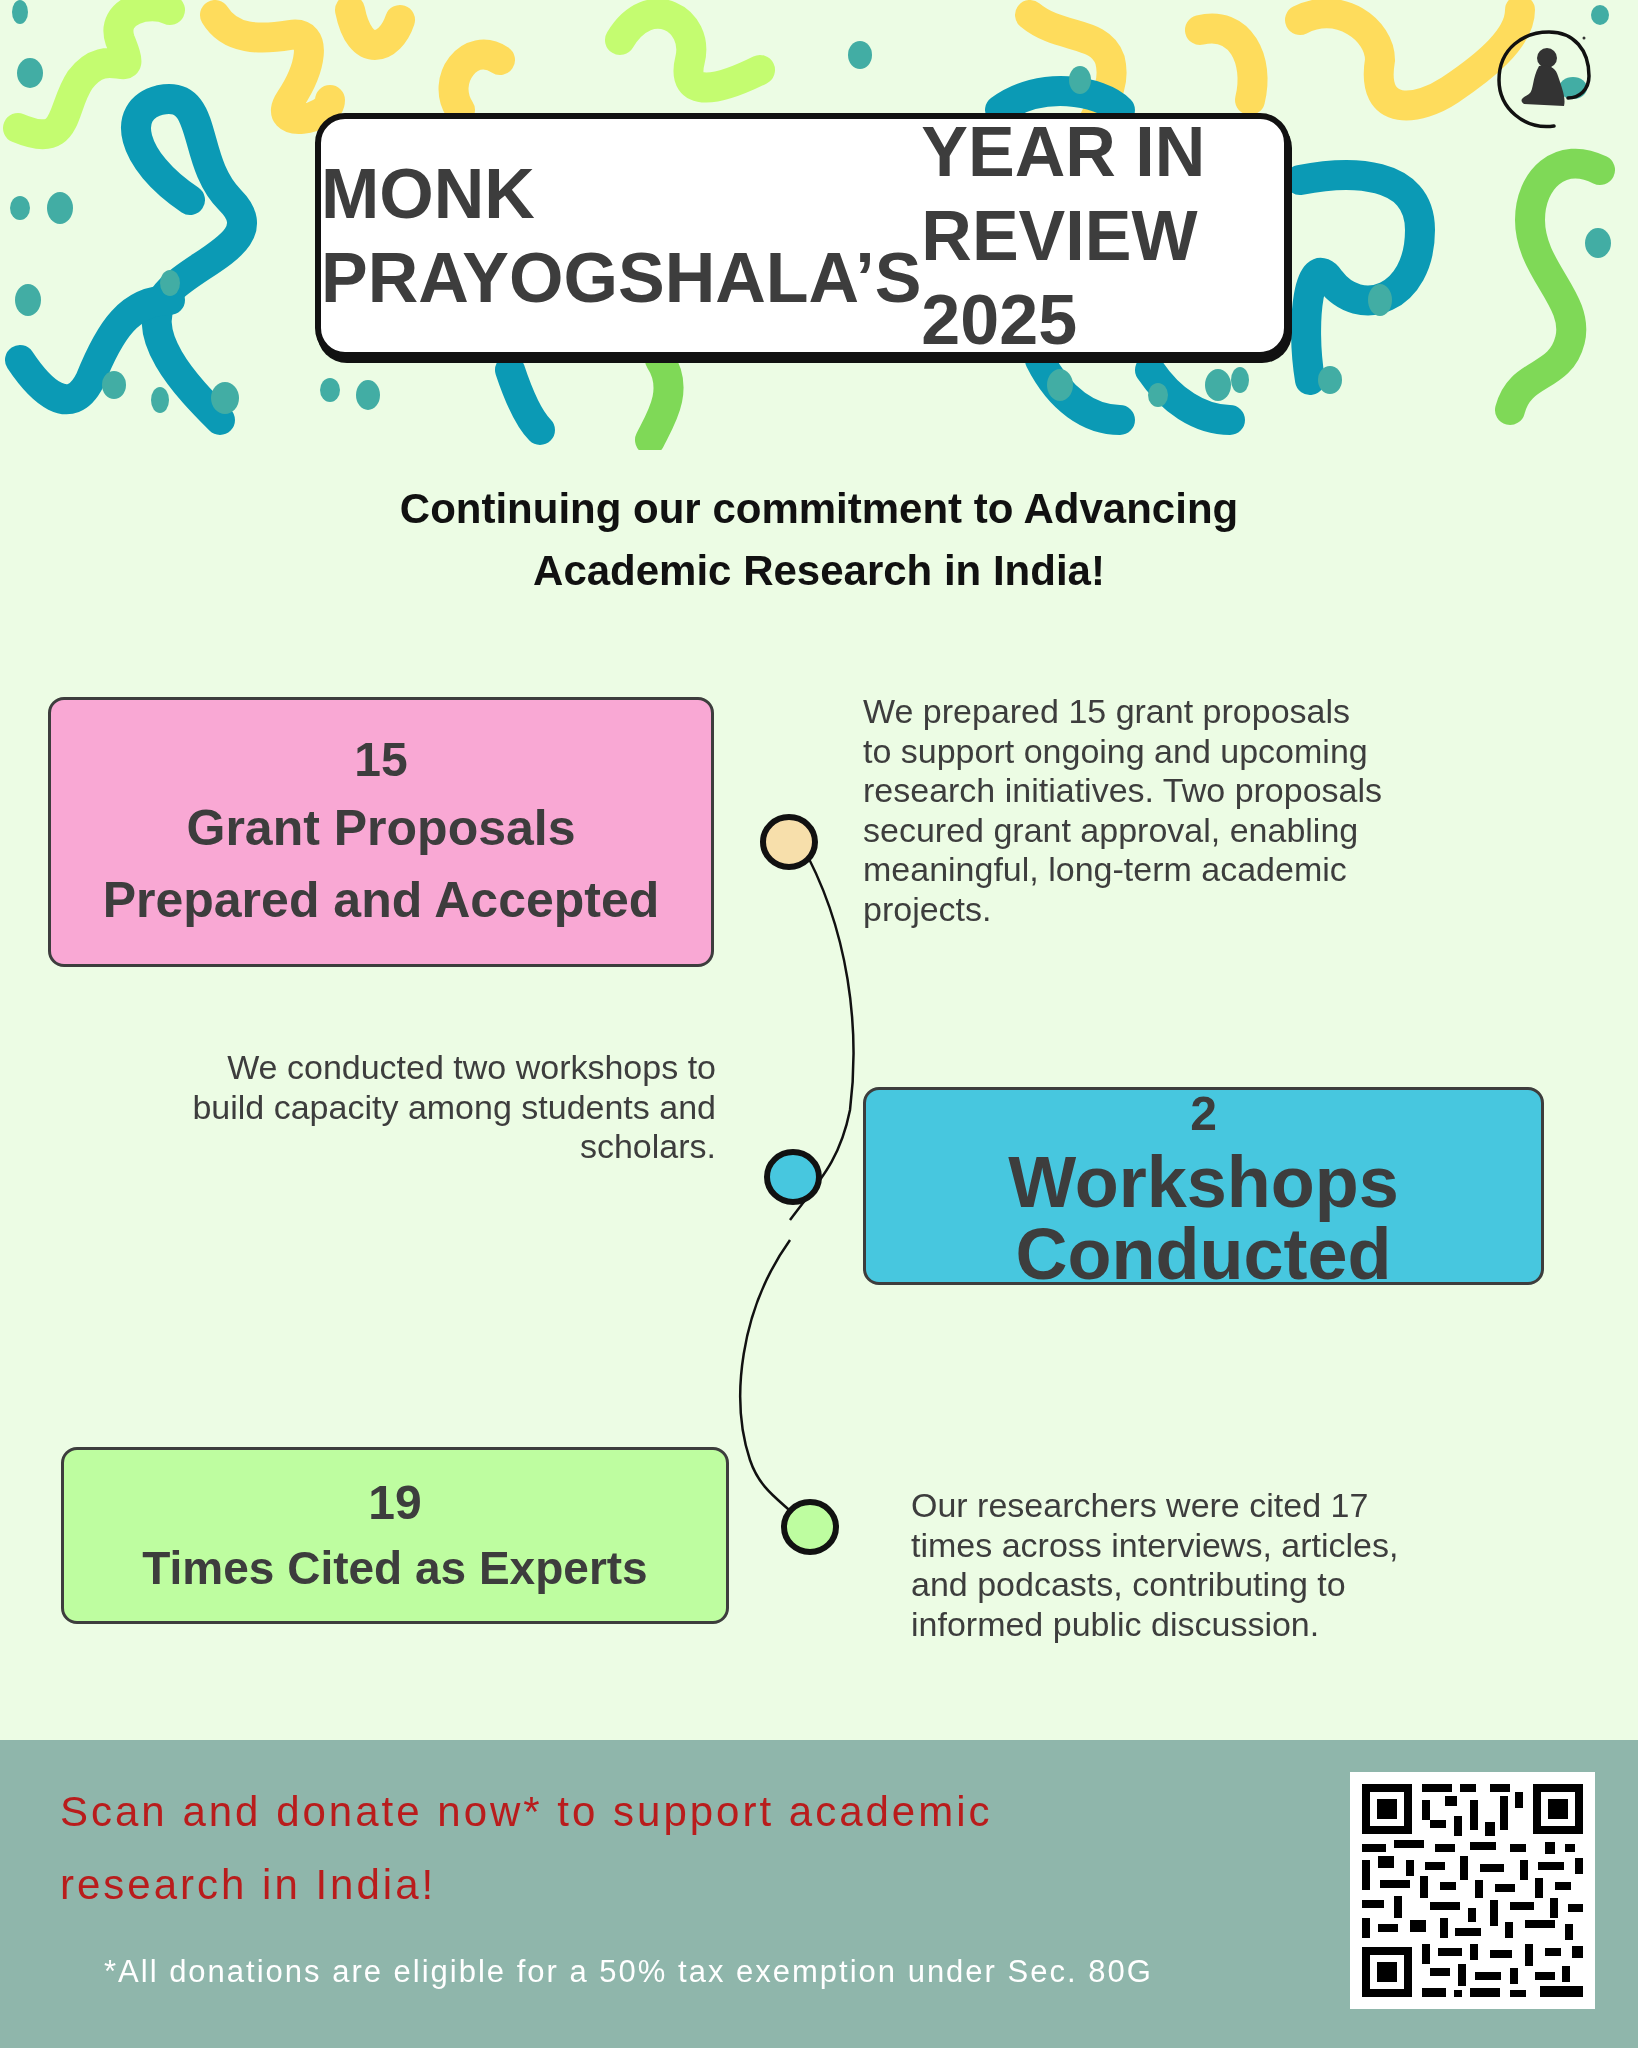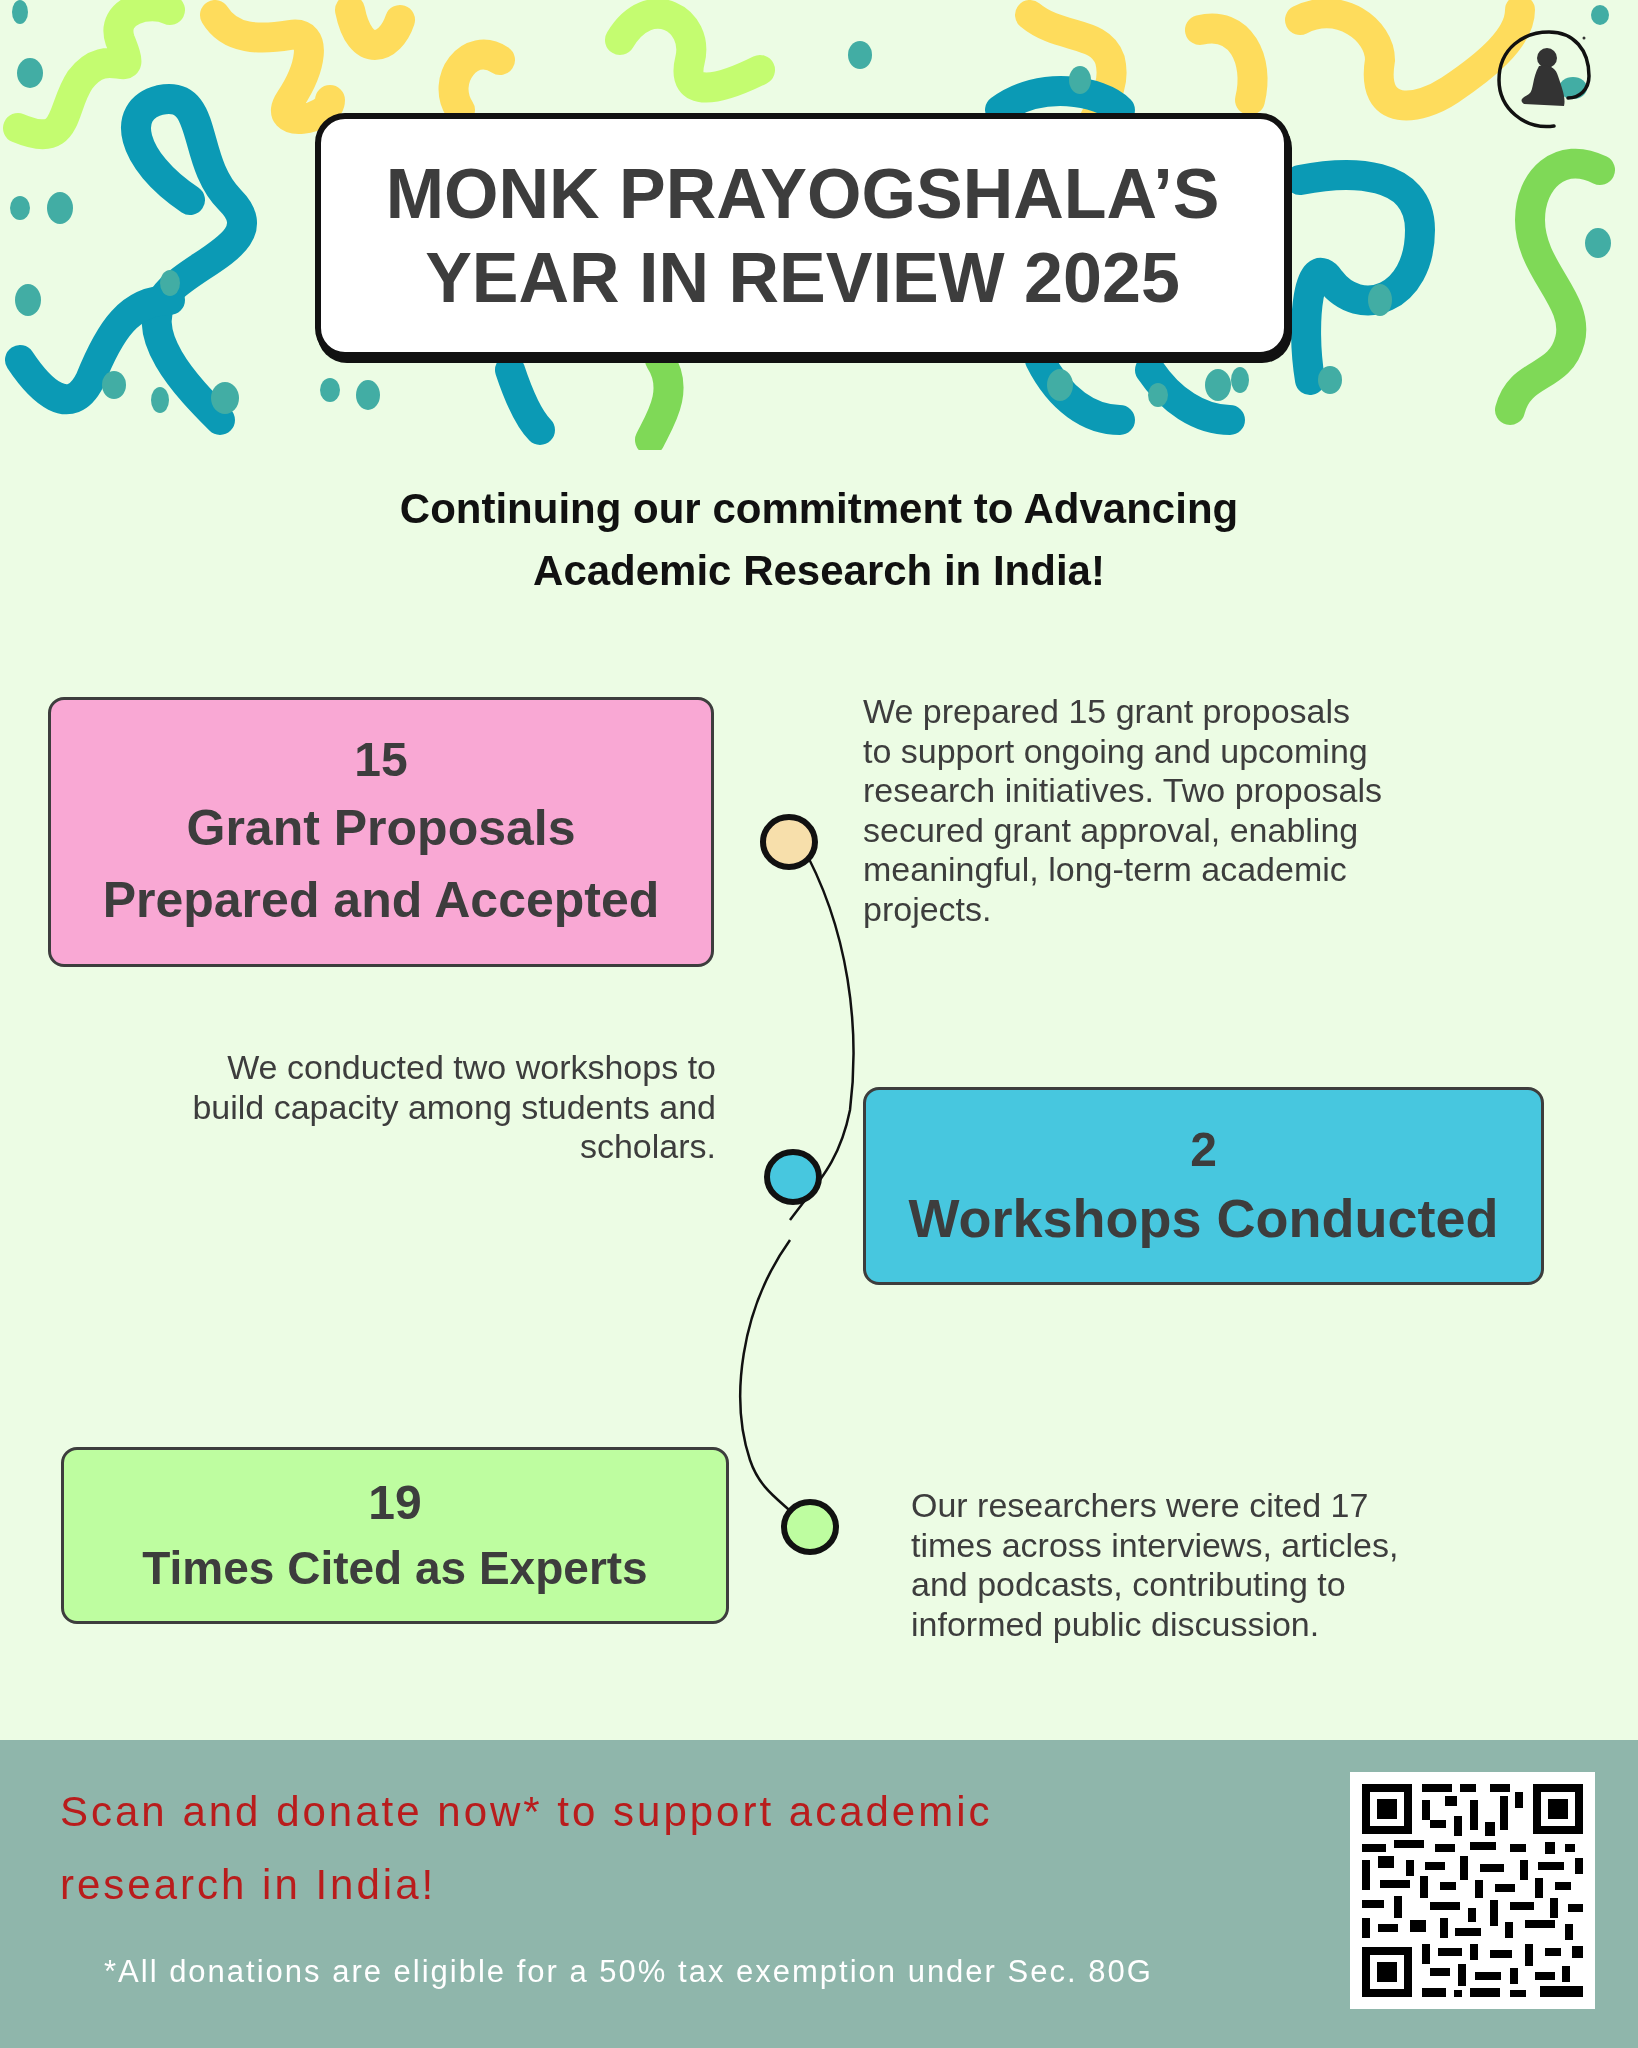--- a/index.html
+++ b/index.html
@@ -2,35 +2,35 @@
 <html><head>
 <meta charset="utf-8">
 <style>
   html, body { margin:0; padding:0; }
   body { width:1638px; height:2048px; position:relative; overflow:hidden;
          background:#ecfce4; font-family:"Liberation Sans", sans-serif; color:#3d3d3d; }
   .abs { position:absolute; }
   #deco { position:absolute; left:0; top:0; width:1638px; height:450px; }
   .title-box { left:315px; top:113px; width:975px; height:245px; background:#fff;
                border:6px solid #111; border-radius:30px; box-sizing:border-box;
-               box-shadow:2px 5px 0 #111; display:flex; flex-direction:column;
+               box-shadow:2px 5px 0 #111; display:flex; flex-direction:row;
                align-items:center; justify-content:center; }
   .title-line { font-weight:700; font-size:70px; line-height:84px; color:#3d3d3d;
                 letter-spacing:0px; font-family:"Liberation Sans", sans-serif; }
   .logo { left:1494px; top:28px; width:100px; height:106px; }
   .subtitle { left:0; width:1638px; top:478px; text-align:center; font-weight:700;
               font-size:42px; line-height:62px; color:#111; }
   .card { box-sizing:border-box; border:3px solid #3d3d3d; border-radius:16px;
           display:flex; flex-direction:column; align-items:center; justify-content:center;
           text-align:center; color:#3d3d3d; font-weight:700; }
   .card .num { font-size:48px; line-height:64px; }
   .card .lbl { font-size:50px; line-height:72px; }
   .card1 { left:48px; top:697px; width:666px; height:270px; background:#f9a8d4; }
   .card2 { left:863px; top:1087px; width:681px; height:198px; background:#47c7df; }
-  .card2 .lbl { font-size:54px; }
+  .card2 .lbl { font-size:72px; }
   .card3 { left:61px; top:1447px; width:668px; height:177px; background:#befda0; }
   .card3 .lbl { font-size:46px; line-height:66px; }
   .desc { font-weight:400; font-size:34px; line-height:39.5px; color:#3d3d3d; }
   .desc1 { left:863px; top:692px; width:520px; }
   .desc2 { left:160px; top:1048px; width:556px; text-align:right; }
   .desc3 { left:863px; top:1486px; width:540px;margin-left:48px; }
   #timeline { position:absolute; left:700px; top:780px; width:200px; height:800px; }
   .footer { left:0; top:1740px; width:1638px; height:308px; background:#8fb6ab; }
   .cta { left:60px; top:1775px; width:1200px; font-size:42px; line-height:73px;
          color:#b91c1c; letter-spacing:3px; }

